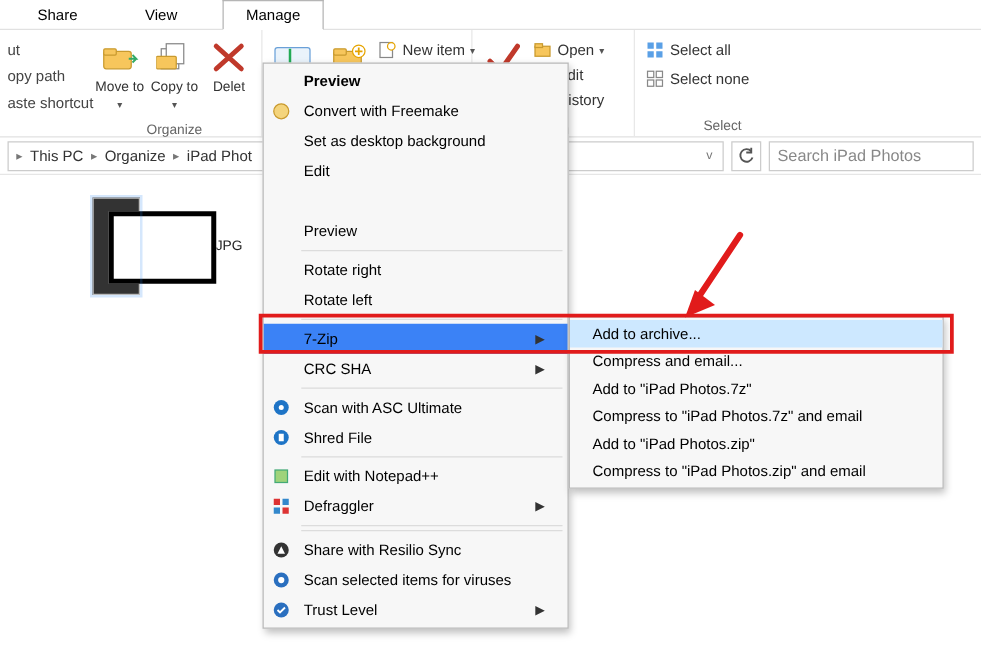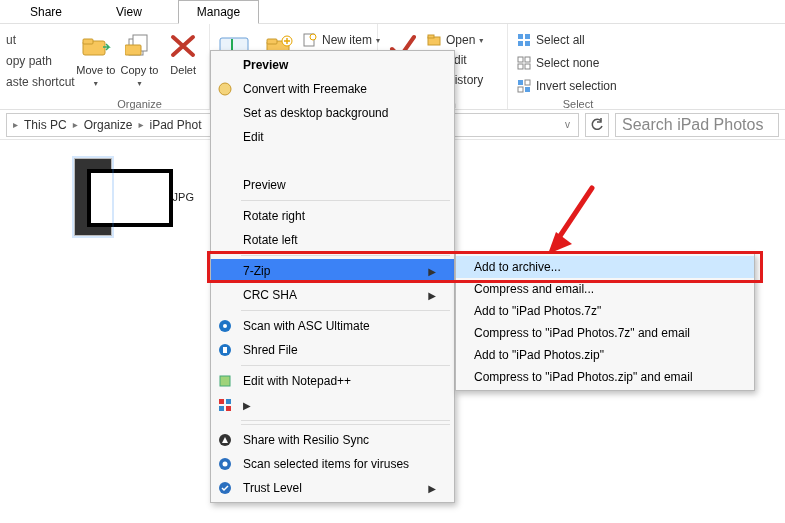--- a/index.html
+++ b/index.html
@@ -97,21 +97,21 @@
   .refresh-btn {
     width: 24px; height: 24px;
     border: 1px solid #ccc;
     display: flex; align-items: center; justify-content: center;
     color: #555;
   }
   .search-box {
     width: 164px; height: 24px;
     border: 1px solid #ccc;
     padding: 0 6px;
-    font-size: 16px; color: #888;
+    font-size: 13px; color: #888;
     display: flex; align-items: center;
   }
   
   .content {
     position: relative;
     height: calc(523px - 24px - 86px - 30px);
     background: #fff;
   }
   .thumbs { display: flex; gap: 24px; padding: 18px 0 0 74px; }
   .thumb-card { width: 120px; display: flex; flex-direction: row; align-items: center; gap: 6px; }
@@ -350,31 +350,20 @@
         <span class="mini-ico">
             <svg width="14" height="14">
               <rect x="1" y="1" width="5" height="5" fill="none" stroke="#888"></rect>
               <rect x="8" y="1" width="5" height="5" fill="none" stroke="#888"></rect>
               <rect x="1" y="8" width="5" height="5" fill="none" stroke="#888"></rect>
               <rect x="8" y="8" width="5" height="5" fill="none" stroke="#888"></rect>
             </svg>
           </span>
         <span>Select none</span>
       </div>
-      <div class="small-row">
-        <span class="mini-ico">
-            <svg width="14" height="14">
-              <rect x="1" y="1" width="5" height="5" fill="#5aa0e6"></rect>
-              <rect x="8" y="1" width="5" height="5" fill="none" stroke="#888"></rect>
-              <rect x="1" y="8" width="5" height="5" fill="none" stroke="#888"></rect>
-              <rect x="8" y="8" width="5" height="5" fill="#5aa0e6"></rect>
-            </svg>
-          </span>
-        <span>Invert selection</span>
-      </div>
     </div>
     <div class="group-label">Select</div>
   </div>
 </div>
 
 <div class="addrbar">
   <div class="bc">
     <span class="sep">▸</span>
     <span class="seg">This PC</span>
     <span class="sep">▸</span>
@@ -487,20 +476,21 @@
     </div>
   <div class="cm-item">
       <span class="cm-ico">
         <svg width="14" height="14">
           <rect x="1" y="1" width="5" height="5" fill="#d33"></rect>
           <rect x="8" y="1" width="5" height="5" fill="#38c"></rect>
           <rect x="1" y="8" width="5" height="5" fill="#38c"></rect>
           <rect x="8" y="8" width="5" height="5" fill="#d33"></rect>
         </svg>
       </span>
+      <span class="cm-txt">Defraggler</span>
       <span class="cm-arrow">▶</span>
     </div>
   <div class="cm-sep"></div>
   <div class="cm-sep"></div>
   <div class="cm-item">
       <span class="cm-ico">
         <svg width="14" height="14">
           <circle cx="7" cy="7" r="6" fill="#333"></circle>
           <path d="M4 10 L7 4 L10 10 Z" fill="#fff"></path>
         </svg>

